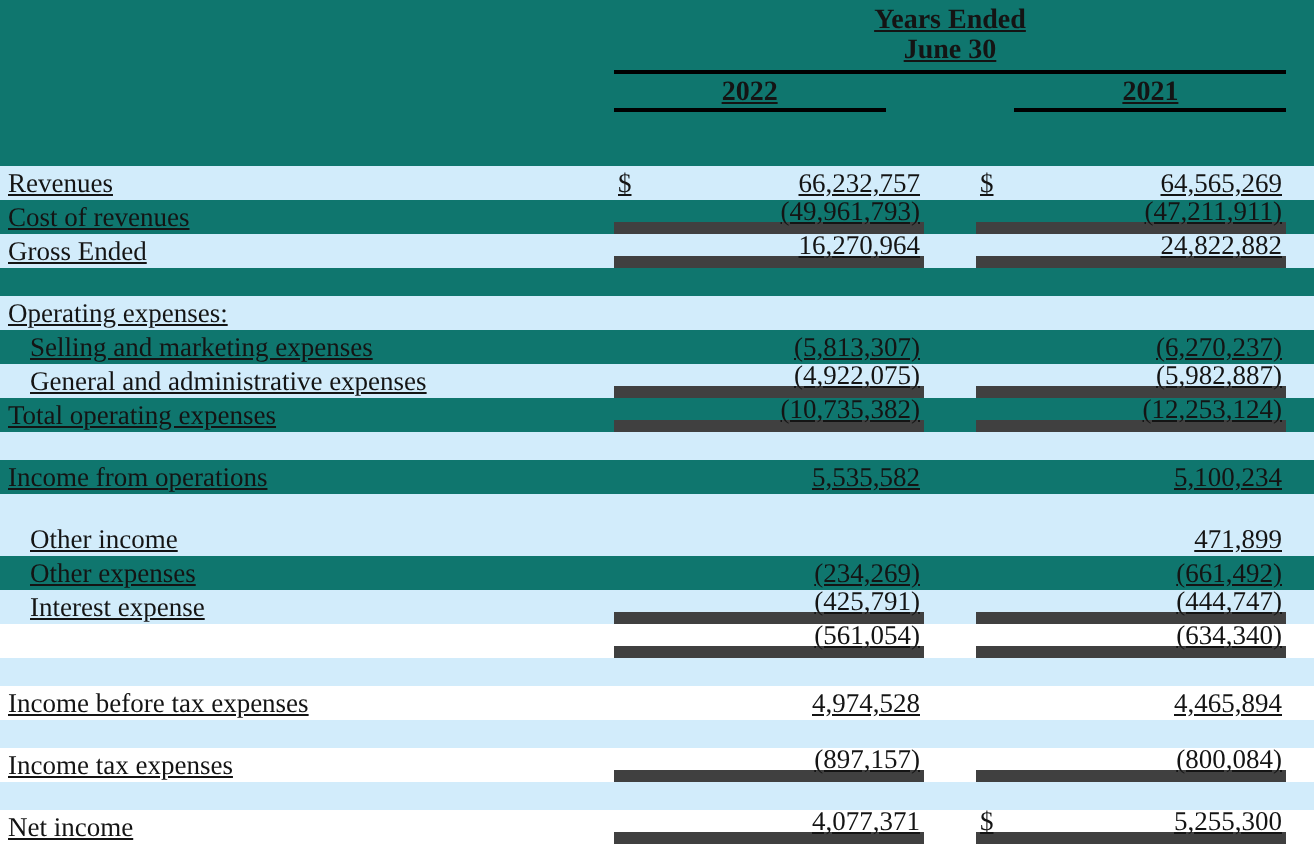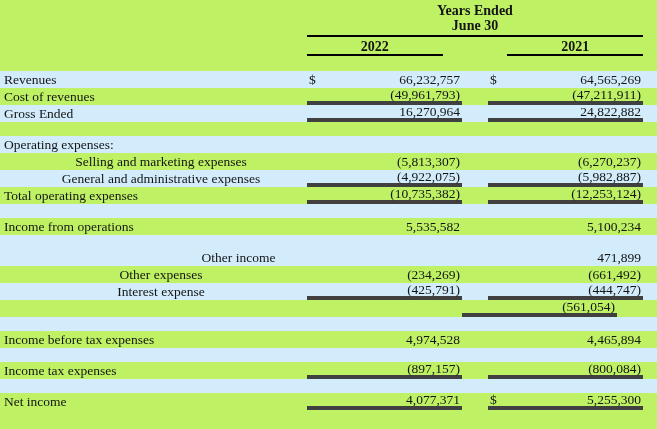--- a/index.html
+++ b/index.html
@@ -1,51 +1,51 @@
 <!DOCTYPE html>
 <html style="--shade: #d2ecfb;"><head>
 <meta charset="utf-8">
 <style>
   html, body { margin:0; padding:0; background:#ffffff; }
   body { width:657px; height:429px; overflow:hidden; }
   .sheet {
-    position:relative; width:657px; height:429px;
+    position:relative; width:657px; height:302px;
     font-family:"Liberation Serif", serif;
-    color:#141414; background:#bef264;
+    color:#141414; background:#0f766e;text-decoration:underline;
   }
   
   .table-header { padding-top:3px; }
   .h-title {
     margin-left:307px; width:336px; text-align:center;
     font-weight:bold; font-size:14px; line-height:15px; white-space:nowrap;
   }
   .h-rule {
     margin-left:307px; width:336px; height:0;
     border-bottom:2px solid #000; margin-top:2px;
   }
   .h-years { margin-left:307px; width:336px; display:flex; margin-top:2px; height:17px;gap:21px; }
   .h-year {
     width:155px; box-sizing:border-box; text-align:center;
     font-weight:bold; font-size:14px; line-height:15px;
     border-bottom:2px solid #000;
   }
   .h-colgap { width:26px; }
   
-  .rows { margin-top:15px; }
+  .rows { margin-top:27px; }
   .row { display:flex; height:17px; font-size:13.5px; line-height:17px; }
   .row.spacer { height:14px; }
   .row.shaded { background:var(--shade, #d2ecfb); }
   .label {
     flex:1 1 auto; padding-left:4px; white-space:nowrap; overflow:hidden;
   }
-  .label.indent { padding-left:15px;text-align:center; }
+  .label.indent { padding-left:15px; }
   .col {
     width:155px; box-sizing:border-box; display:flex; align-items:center;
   }
-  .col.rule { border-bottom:4px solid #404040; }
+  .col.rule { border-bottom:6px solid #404040; }
   .dollar { padding-left:2px; }
   .val { margin-left:auto; padding-right:2px; white-space:nowrap; }
   .colgap { width:26px; }
   .rmargin { width:14px; }
 </style>
 </head>
 <body>
 
 <div class="sheet">
   <div class="table-header">
@@ -181,20 +181,23 @@
           <span class="val">(444,747)</span>
         </div>
         <div class="rmargin"></div>
       </div>
       <div class="row">
         <div class="label"></div>
         <div class="col rule">
           <span class="val">(561,054)</span>
         </div>
         <div class="colgap"></div>
+        <div class="col rule">
+          <span class="val">(634,340)</span>
+        </div>
         <div class="rmargin"></div>
       </div>
       <div class="row spacer shaded"></div>
       <div class="row">
         <div class="label">Income before tax expenses</div>
         <div class="col">
           <span class="val">4,974,528</span>
         </div>
         <div class="colgap"></div>
         <div class="col">

